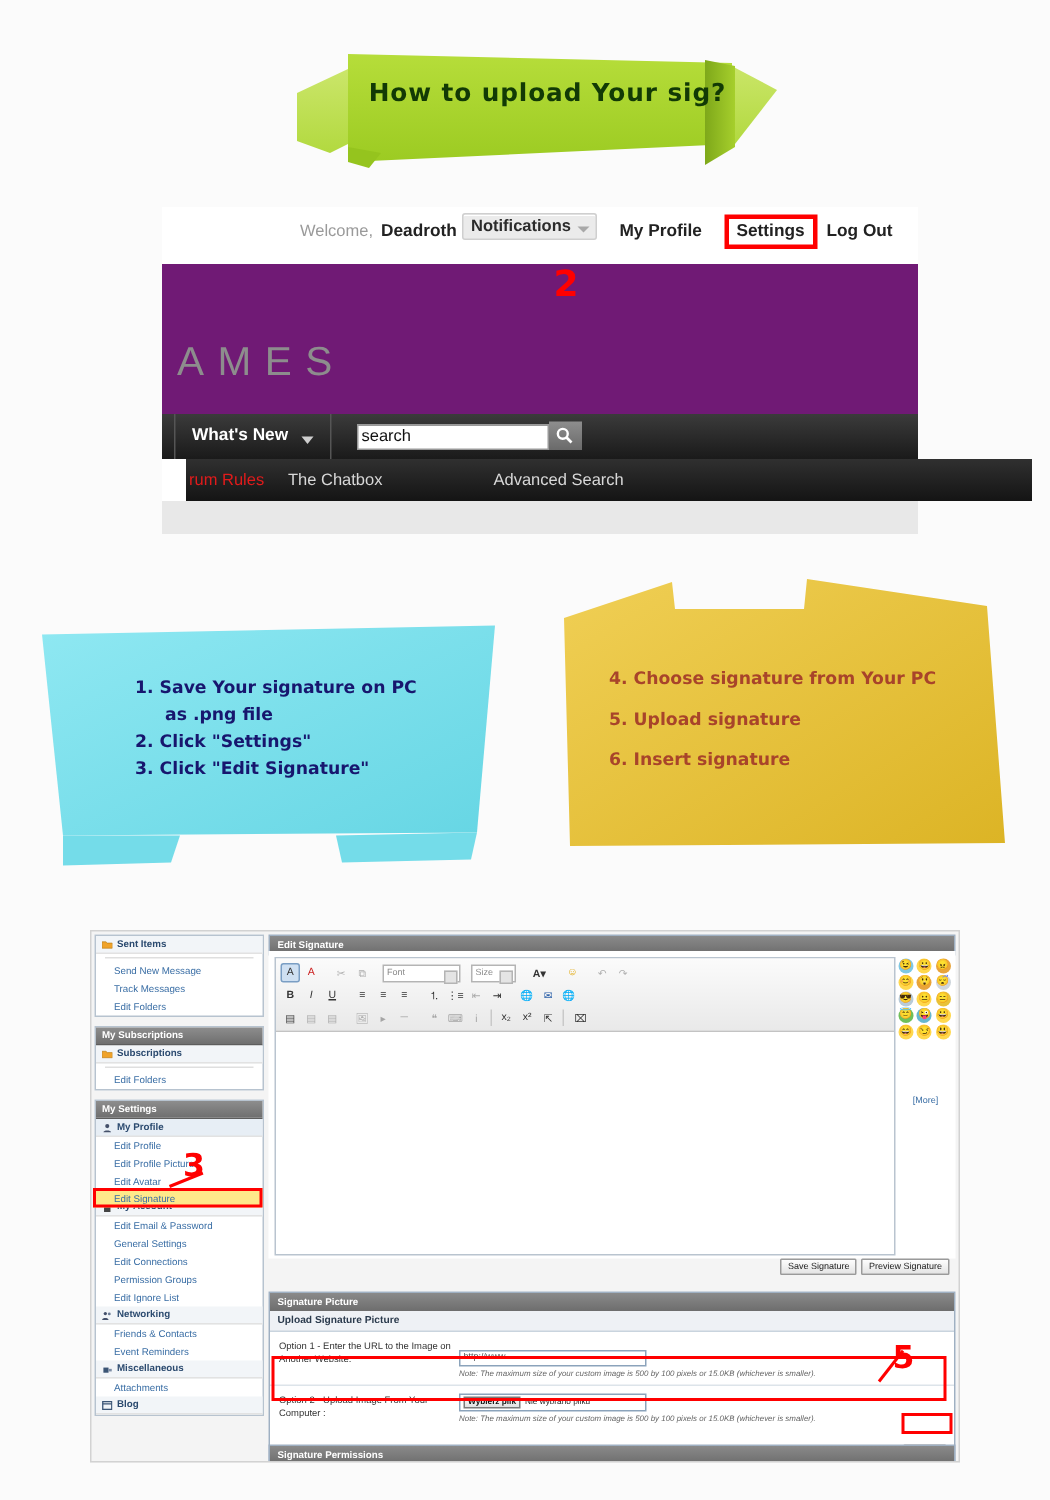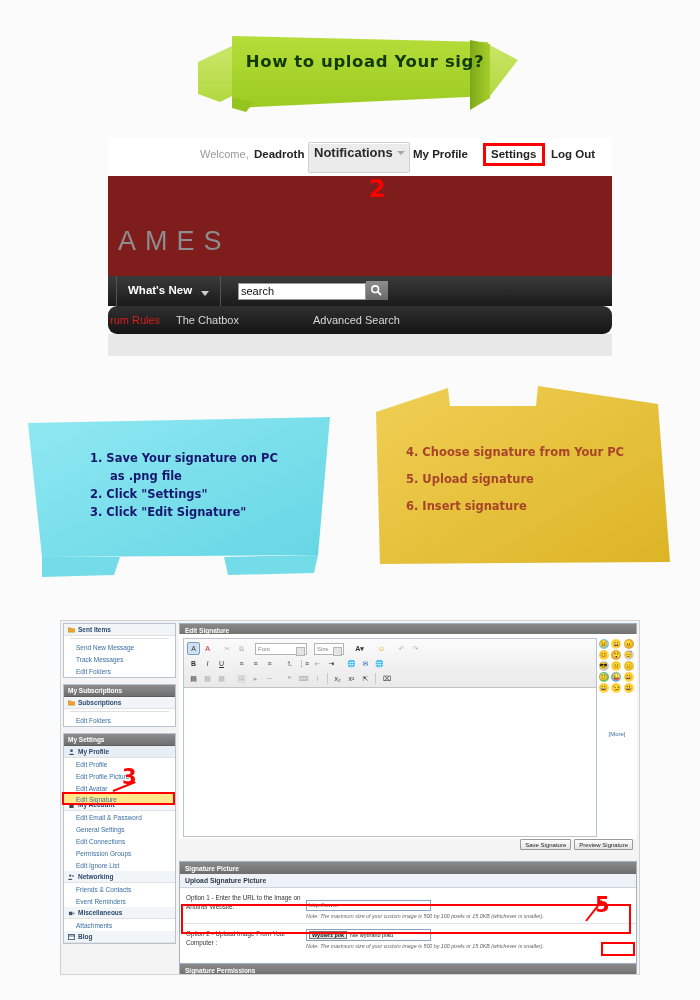--- a/index.html
+++ b/index.html
@@ -28,54 +28,54 @@
   
   #forumshot{left:108px;top:138px;width:504px;height:218px;background:#fff;
     box-shadow:0 0 0 0 rgba(0,0,0,0);}
   #topbar{position:absolute;left:0;top:0;width:504px;height:38px;background:#fff;}
   .topnav{position:absolute;top:10px;font-size:11.5px;color:#222;white-space:nowrap;}
   .tn-welcome{left:92px;color:#9a9a9a;font-size:11px;}
   .tn-user{left:146px;font-weight:bold;color:#222;}
   .tn-notif{left:200px;top:4px;}
   .notif-btn{
     display:inline-block;background:#ebebeb;border:1px solid #cfcfcf;border-radius:2px;
-    padding:2px 16px 12px 5px;font-size:13px;font-weight:bold;color:#2b2b2b;position:relative;
+    padding:2px 16px 2px 5px;font-size:11px;font-weight:bold;color:#2b2b2b;position:relative;
     box-shadow:inset 0 1px 0 #fff;
     text-align:right;
   }
   .notif-caret{position:absolute;right:4px;top:8px;width:0;height:0;
     border-left:4px solid transparent;border-right:4px solid transparent;border-top:4px solid #a8a8a8;}
   .tn-profile{left:305px;font-weight:bold;}
   .tn-settings{left:383px;font-weight:bold;}
   .tn-logout{left:443px;font-weight:bold;}
   #settings-box{position:absolute;left:375px;top:5px;width:62px;height:23px;
     border:3px solid #f00;box-sizing:border-box;}
   #num2{position:absolute;left:369px;top:175px;font-size:24px;font-weight:bold;color:#f00;
     font-family:"DejaVu Sans",sans-serif;}
 
-  #logoarea{position:absolute;left:0;top:38px;width:504px;height:100px;background:#7f1d1d;}
+  #logoarea{position:absolute;left:0;top:38px;width:504px;height:100px;background:#701a75;}
   .logo-text{position:absolute;left:10px;top:50px;font-size:27px;color:#8d8d8d;
     letter-spacing:9px;font-family:"Liberation Sans",sans-serif;}
 
   #navbar{position:absolute;left:0;top:138px;width:504px;height:30px;
     background:linear-gradient(#3b3b3b,#1a1a1a);}
   .nav-sep{position:absolute;top:0;width:1px;height:30px;background:#555;}
   .whatsnew{position:absolute;left:20px;top:8px;font-size:11.5px;font-weight:bold;color:#fff;}
   .wn-caret{position:absolute;left:93px;top:15px;width:0;height:0;
     border-left:4px solid transparent;border-right:4px solid transparent;border-top:5px solid #cfcfcf;}
   #searchwrap{position:absolute;left:130px;top:5px;}
   #searchinput{width:128px;height:17px;border:1px solid #999;background:#fff;
     font-size:11px;color:#111;padding:0 2px;box-sizing:border-box;outline:none;
     font-family:"Liberation Sans",sans-serif;}
   #searchbtn{position:absolute;left:130px;top:5px;width:22px;height:19px;
     background:linear-gradient(#8e8e8e,#6a6a6a);border:none;cursor:pointer;}
   #searchbtn svg{position:absolute;left:4px;top:3px;}
 
-  #subnav{position:absolute;left:0;top:168px;width:504px;height:28px;
-    background:linear-gradient(#303030,#141414);border-radius:9px;}
+  #subnav{position:absolute;left:16px;top:168px;width:564px;height:28px;
+    background:linear-gradient(#303030,#141414);}
   .sub-item{position:absolute;top:8px;font-size:11px;color:#d8d8d8;white-space:nowrap;}
   .sub-rules{left:2px;color:#e01b1b;}
   .sub-chat{left:68px;}
   .sub-adv{left:205px;}
   #grayfoot{position:absolute;left:0;top:196px;width:504px;height:22px;background:#e8e8e8;}
 
   
   #bluenote{left:28px;top:415px;width:302px;height:165px;}
   #yellownote{left:358px;top:384px;width:322px;height:185px;}
   #blue-text{position:absolute;left:62px;top:34px;color:#17166e;font-size:11.5px;

